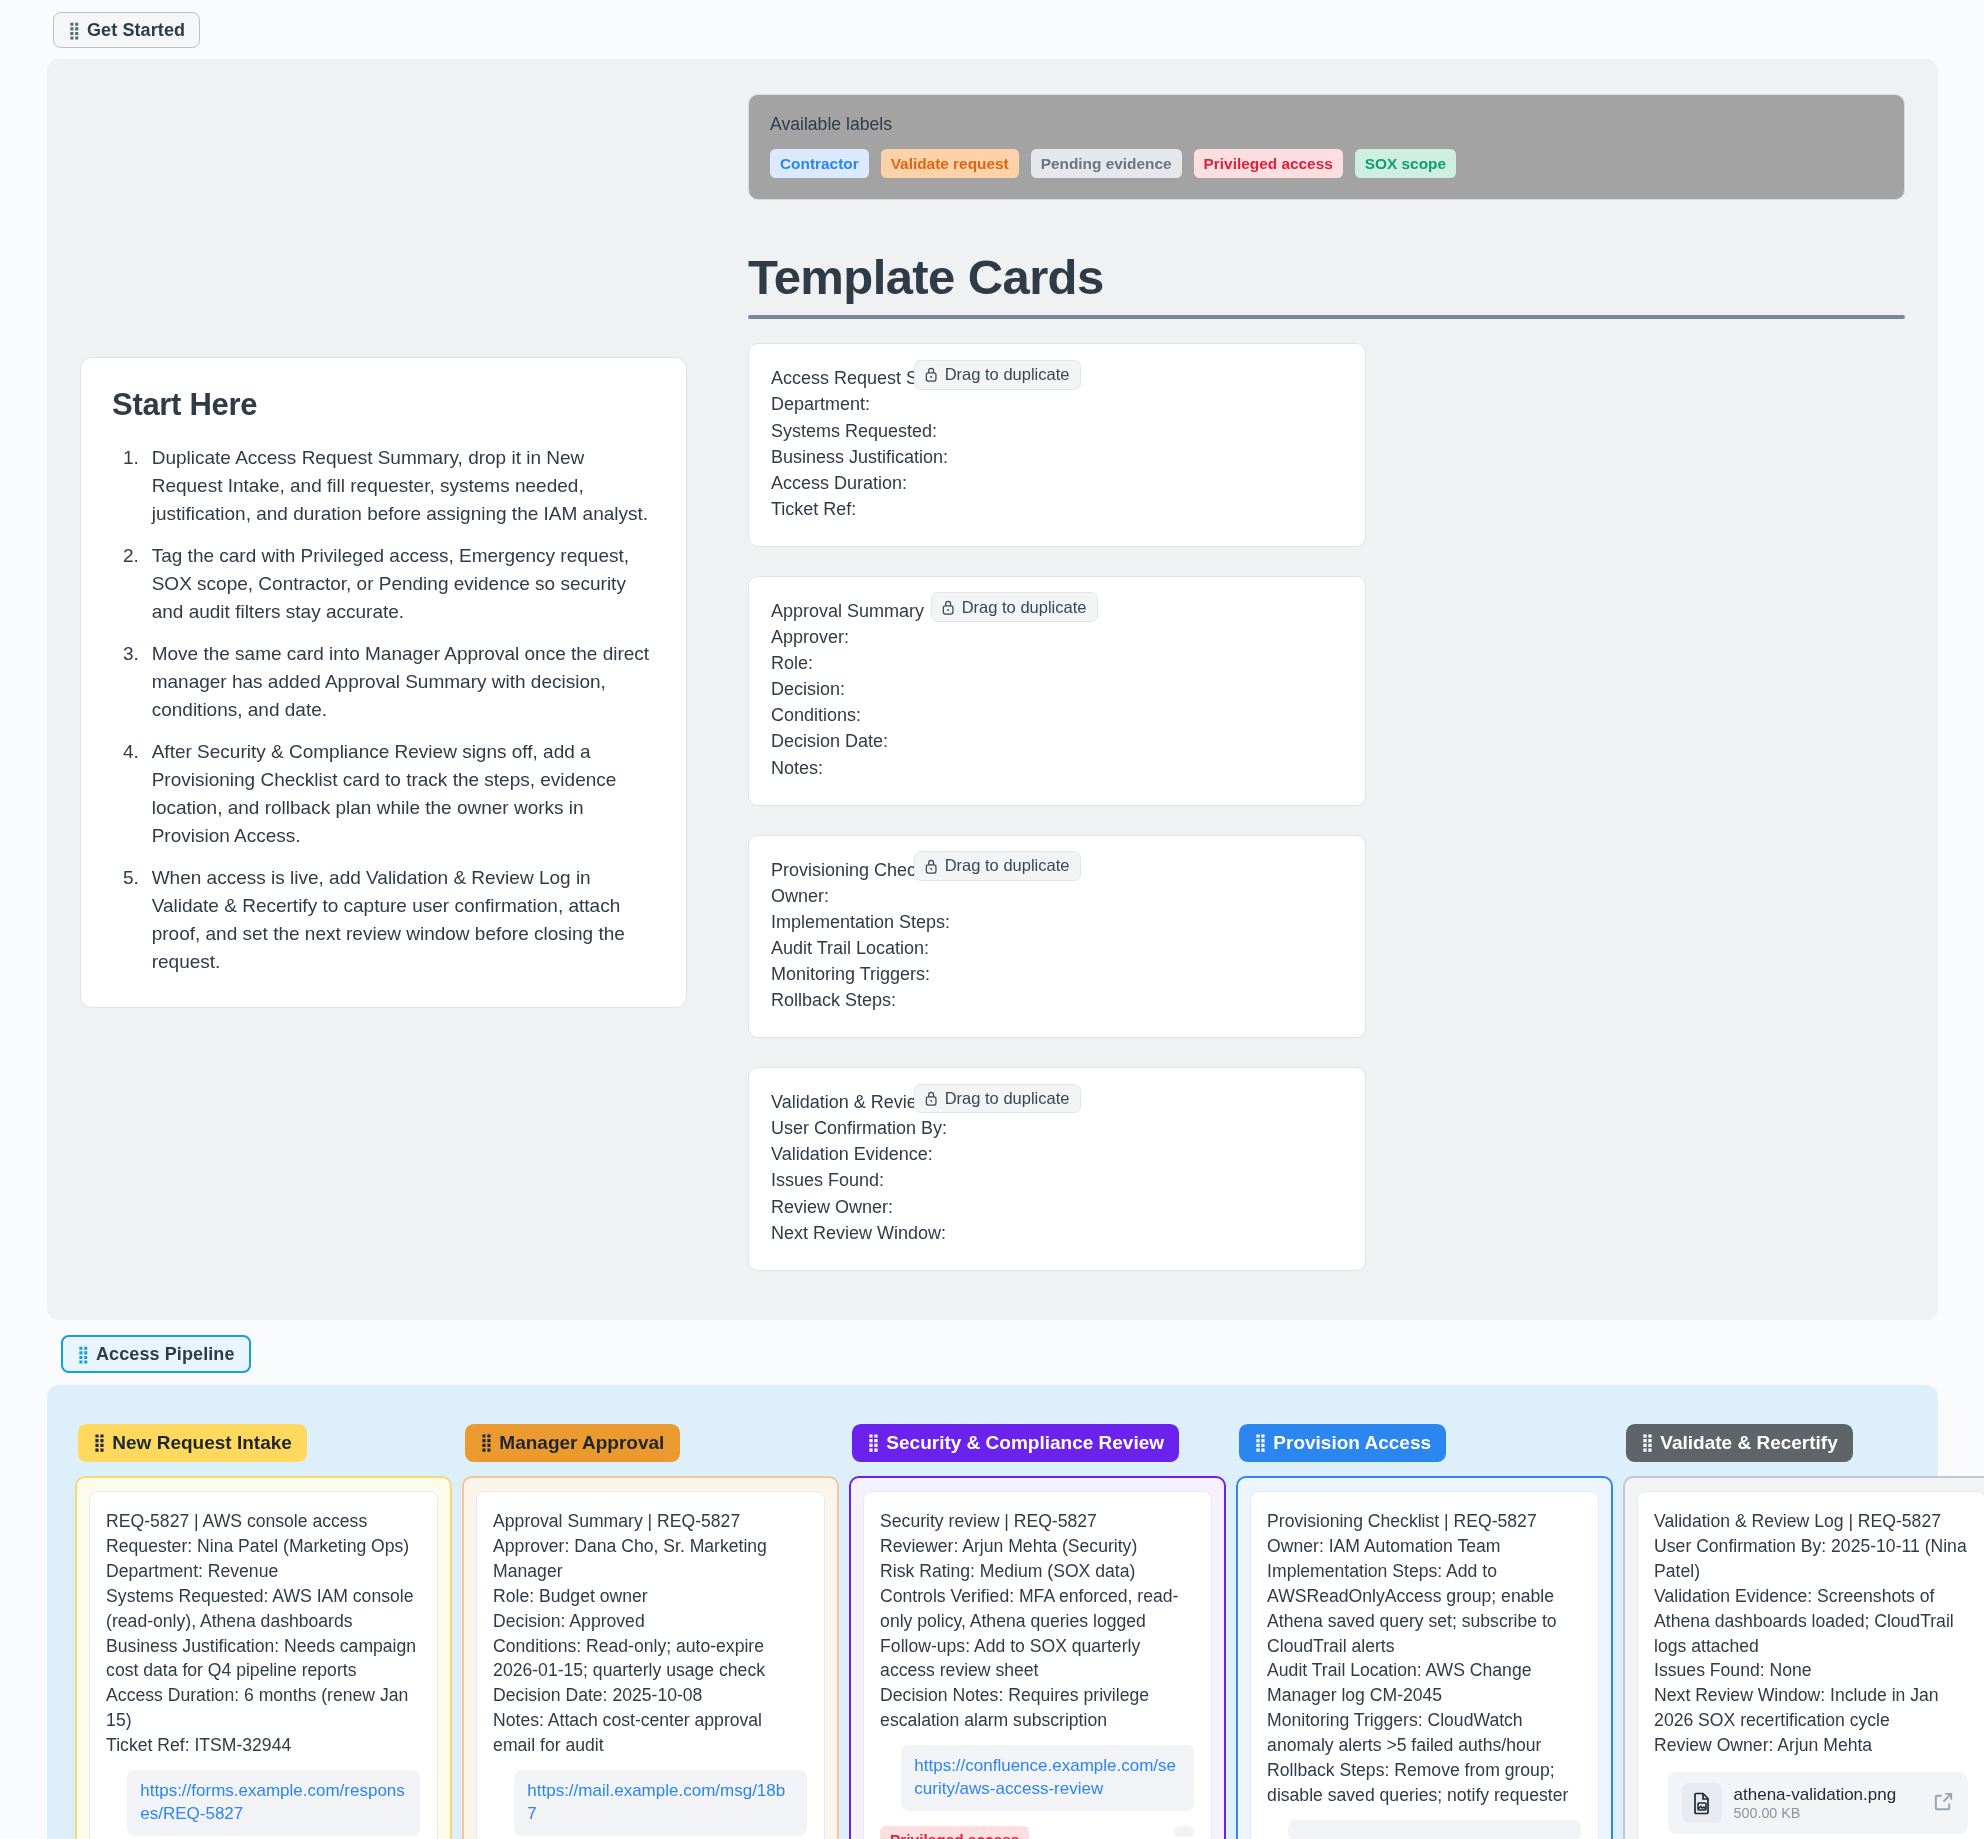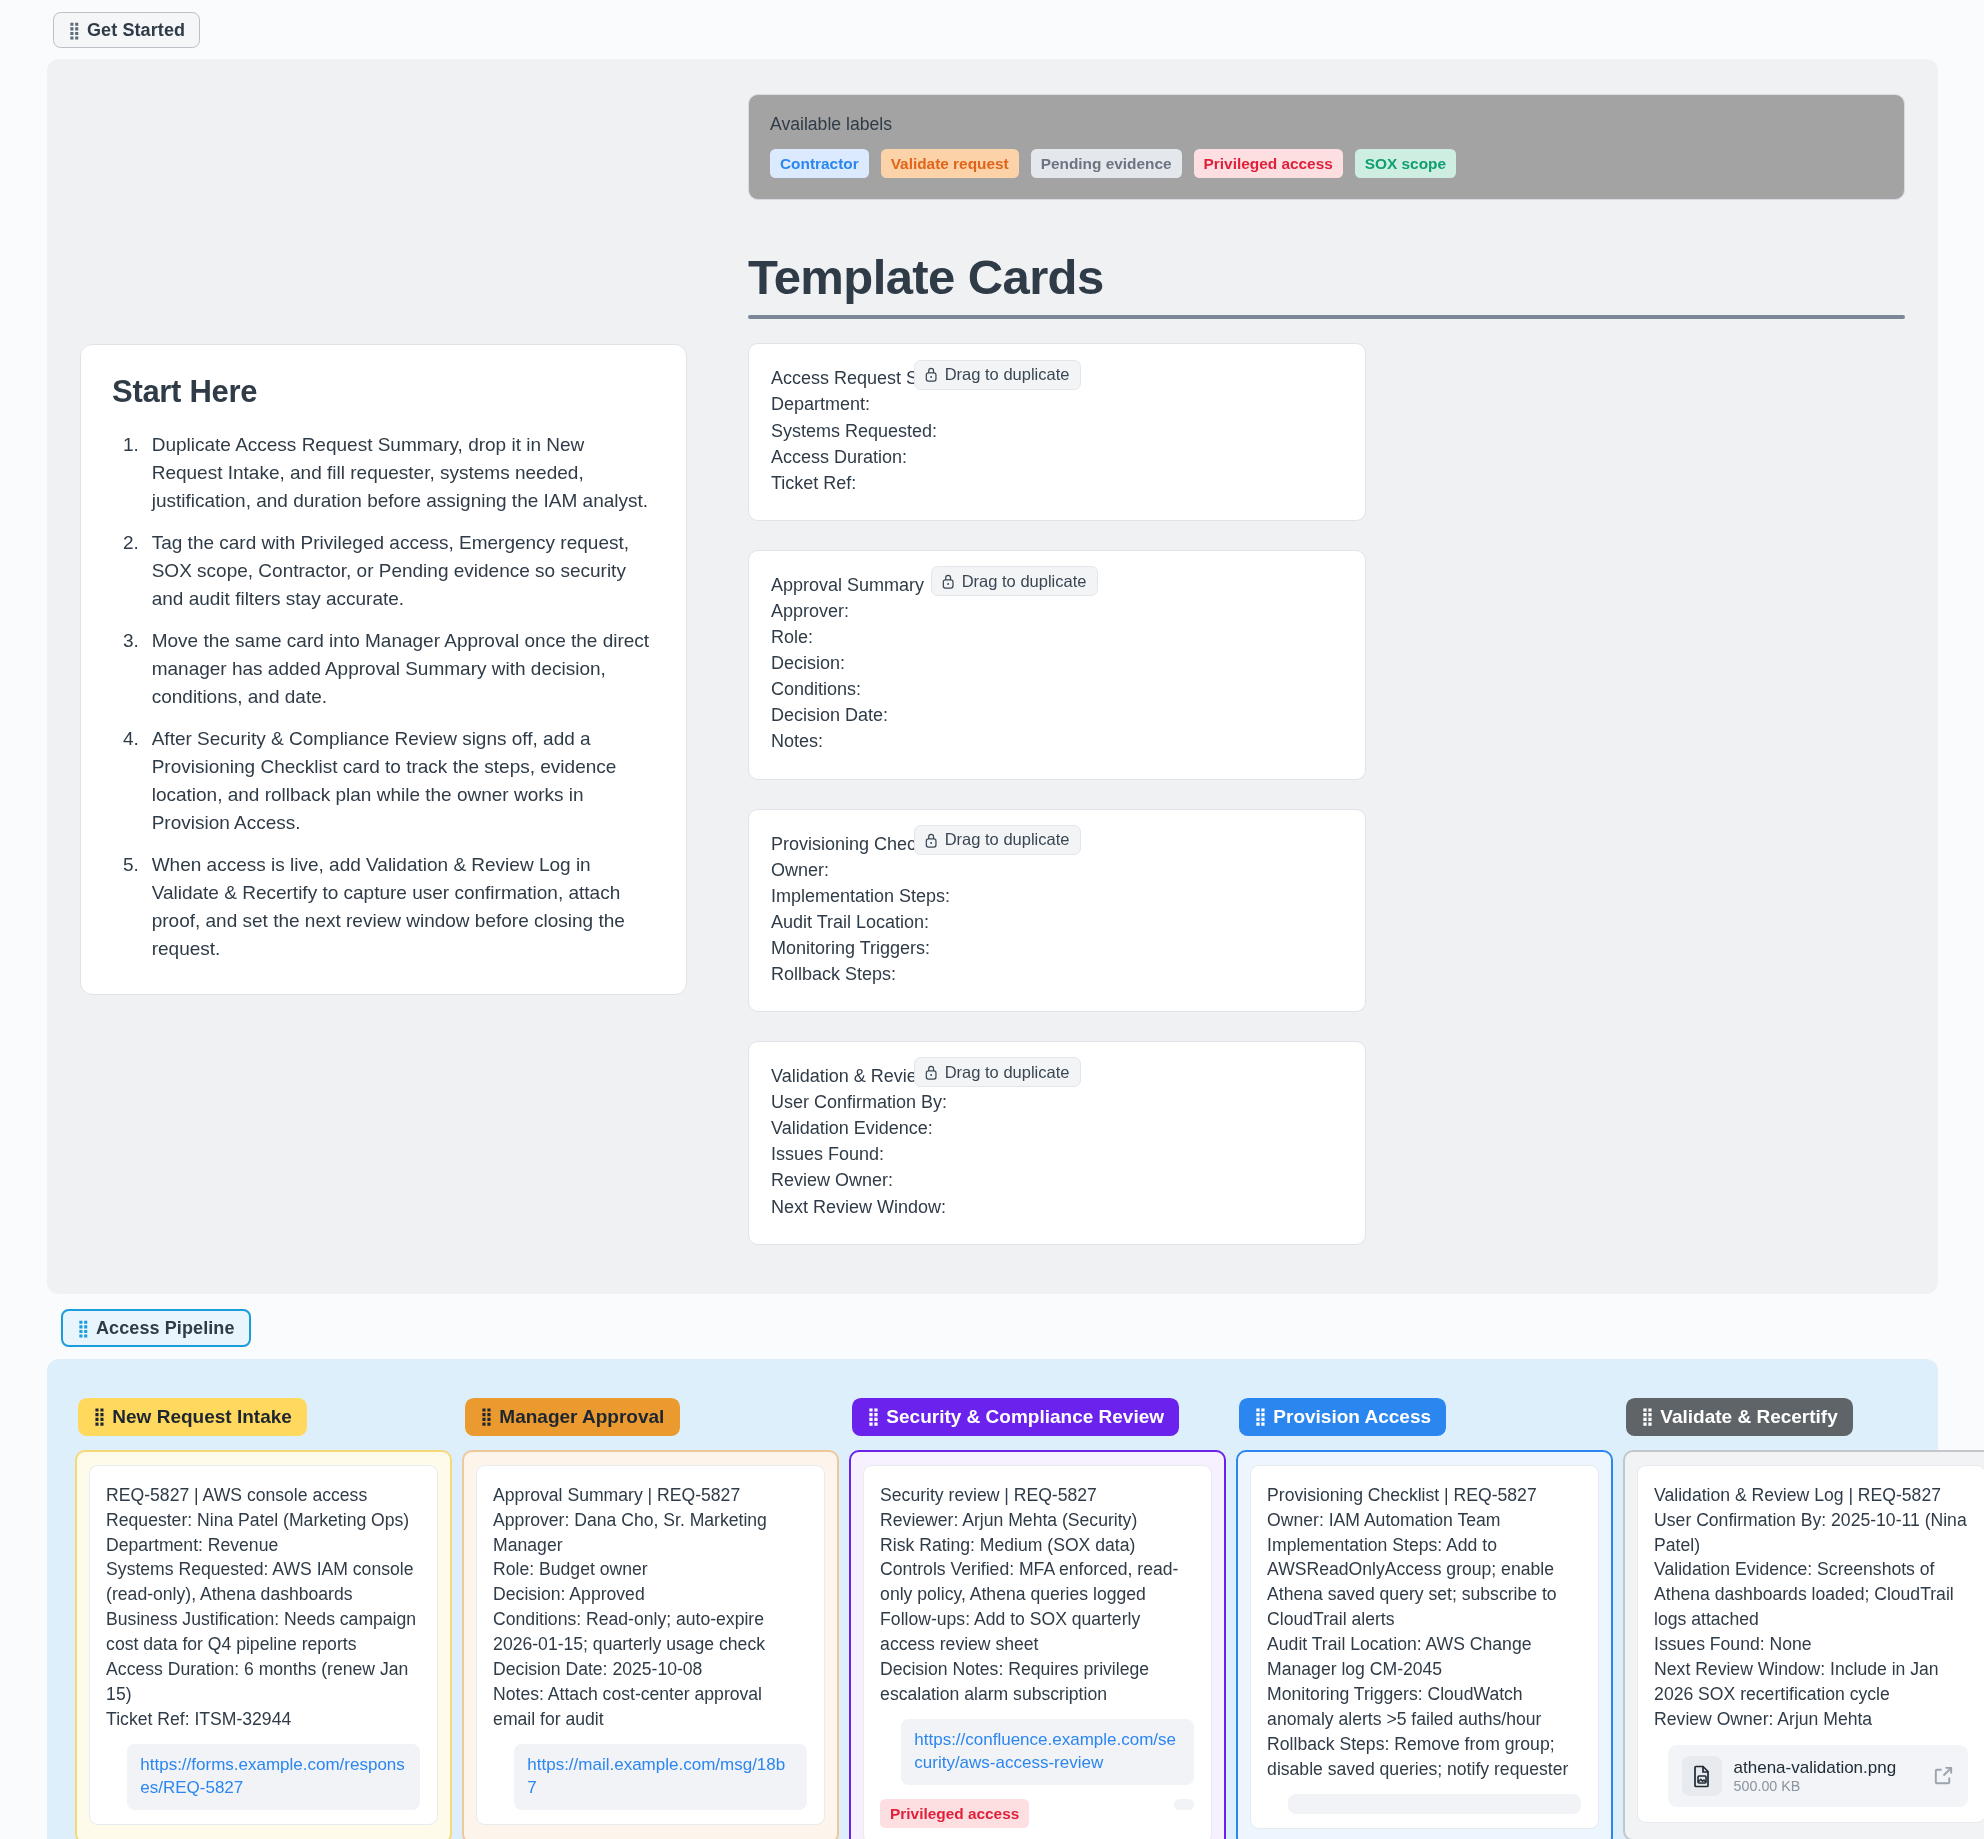--- a/index.html
+++ b/index.html
@@ -195,20 +195,21 @@
 
       <h2 class="section-title">Template Cards</h2>
       <div class="rule"></div>
 
       <div class="tpl-grid">
 
         <div class="tpl-card">
           <div class="line">Access Request Summary</div>
           <div class="line">Department:</div>
           <div class="line">Systems Requested:</div>
+          <div class="line">Business Justification:</div>
           <div class="line">Access Duration:</div>
           <div class="line">Ticket Ref:</div>
           <div class="drag-badge">
             <svg class="lock" viewBox="0 0 20 24" fill="none">
               <rect x="3" y="10" width="14" height="12" rx="3" stroke="#3a4753" stroke-width="1.8"></rect>
               <path d="M6.5 10V7a3.5 3.5 0 0 1 7 0v3" stroke="#3a4753" stroke-width="1.8"></path>
               <circle cx="10" cy="16" r="1.4" fill="#3a4753"></circle>
             </svg>
             <span>Drag to duplicate</span>
           </div>

